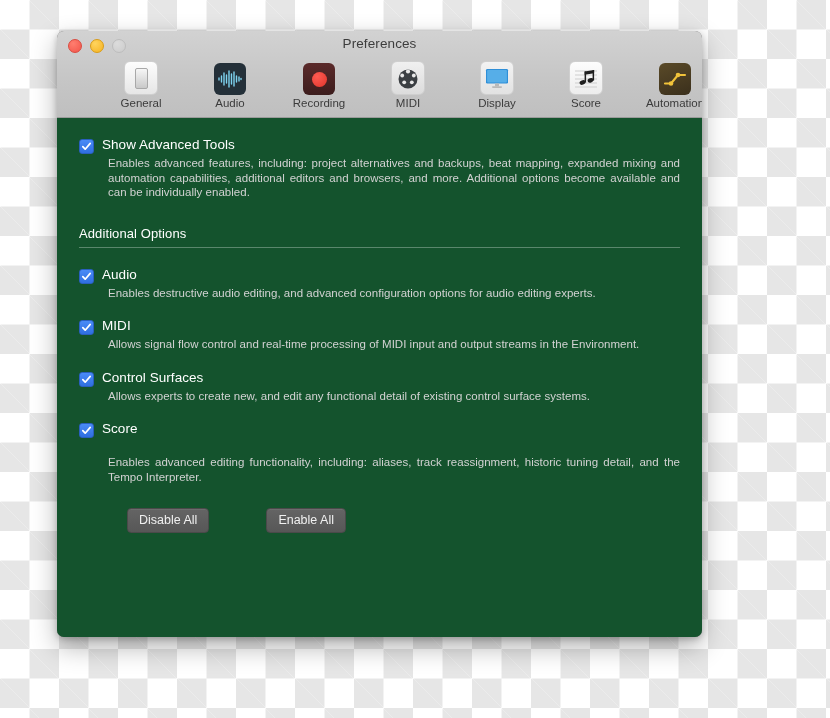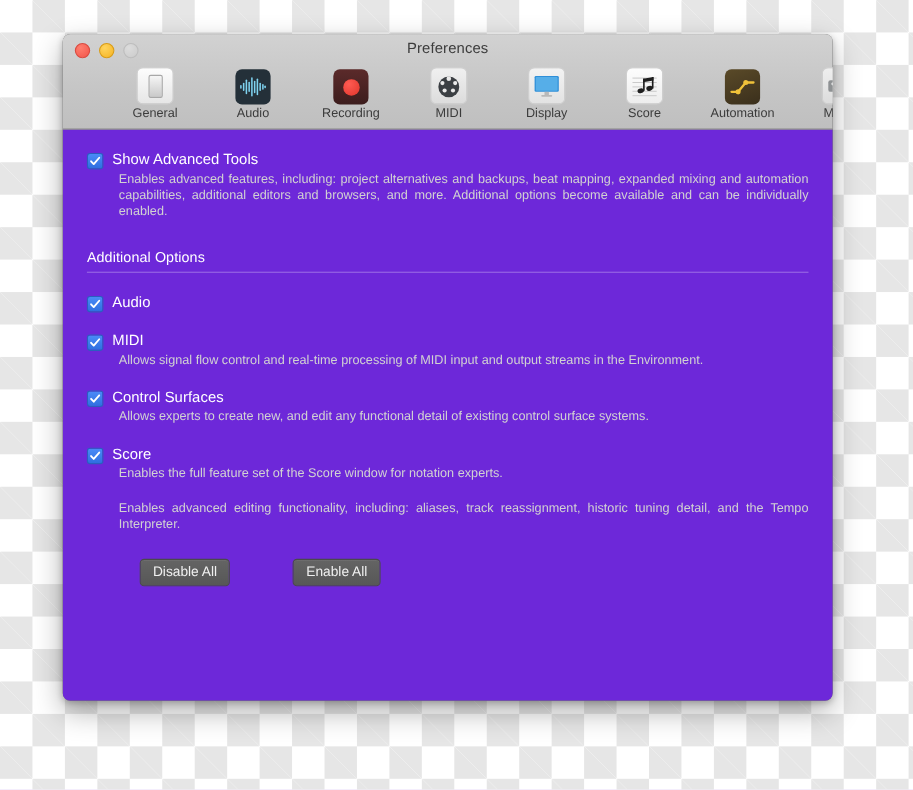--- a/index.html
+++ b/index.html
@@ -24,21 +24,21 @@
       linear-gradient(45deg, #e6e6e6 25%, transparent 25%, transparent 75%, #e6e6e6 75%);
     background-size: 59px 59px;
     background-position: 0 0, 29.5px 29.5px;
   }
 
   
   #window {
     position: absolute;
     left: 57px;
     top: 31px;
-    width: 700px;
+    width: 645px;
     height: 606px;
     border-radius: 7px;
     background: #6b6b6b;
     box-shadow: 0 10px 26px rgba(0,0,0,0.30), 0 2px 6px rgba(0,0,0,0.22);
     overflow: hidden;
     display: flex;
     flex-direction: column;
   }
 
   
@@ -126,21 +126,21 @@
   .ic-score   { background: linear-gradient(180deg,#fdfdfd,#ededed); border:0.5px solid #cfcfcf; }
   .ic-movie   { background: linear-gradient(180deg,#efefef,#dcdcdc); border:0.5px solid #cfcfcf; }
   .ic-auto    { background: linear-gradient(160deg,#5a4a28,#3a2f1c); }
   .ic-cs      { background: linear-gradient(180deg,#8e9193,#74787a); border:0.5px solid #5f6365; }
   .ic-myinfo  { background: transparent; }
   .ic-adv     { background: transparent; }
 
   
   #content {
     flex: 1 1 auto;
-    background: #6d28d9;
+    background: #14532d;
     padding: 18px 22px 0 22px;
     position: relative;
     color: #f2f2f2;
   }
 
   .opt-block { margin-bottom: 0; }
   .opt-row {
     display: flex;
     align-items: flex-start;
     gap: 8px;
@@ -392,20 +392,21 @@
 
     <div class="opt-block">
       <div class="opt-row">
         <div class="cbx">
           <svg width="11" height="11" viewBox="0 0 11 11">
               <polyline points="1.8,5.6 4.2,8.2 9.2,2.4" fill="none" stroke="#ffffff" stroke-width="1.7" stroke-linecap="round" stroke-linejoin="round"></polyline>
             </svg>
         </div>
         <div class="opt-title">Audio</div>
       </div>
+      <div class="opt-desc">Enables destructive audio editing, and advanced configuration options for audio editing experts.</div>
     </div>
 
 
     <div class="opt-block spaced">
       <div class="opt-row">
         <div class="cbx">
           <svg width="11" height="11" viewBox="0 0 11 11">
               <polyline points="1.8,5.6 4.2,8.2 9.2,2.4" fill="none" stroke="#ffffff" stroke-width="1.7" stroke-linecap="round" stroke-linejoin="round"></polyline>
             </svg>
         </div>
@@ -428,21 +429,20 @@
 
     <div class="opt-block spaced">
       <div class="opt-row">
         <div class="cbx">
           <svg width="11" height="11" viewBox="0 0 11 11">
               <polyline points="1.8,5.6 4.2,8.2 9.2,2.4" fill="none" stroke="#ffffff" stroke-width="1.7" stroke-linecap="round" stroke-linejoin="round"></polyline>
             </svg>
         </div>
         <div class="opt-title">Score</div>
       </div>
-      <div class="opt-desc">Enables the full feature set of the Score window for notation experts.</div>
     </div>
 
     <div class="opt-block spaced">
       <div class="opt-desc">Enables advanced editing functionality, including: aliases, track reassignment, historic tuning detail, and the Tempo Interpreter.</div>
     </div>
 
     <div id="buttons">
       <div class="btn">Disable All</div>
       <div class="btn">Enable All</div>
     </div>

